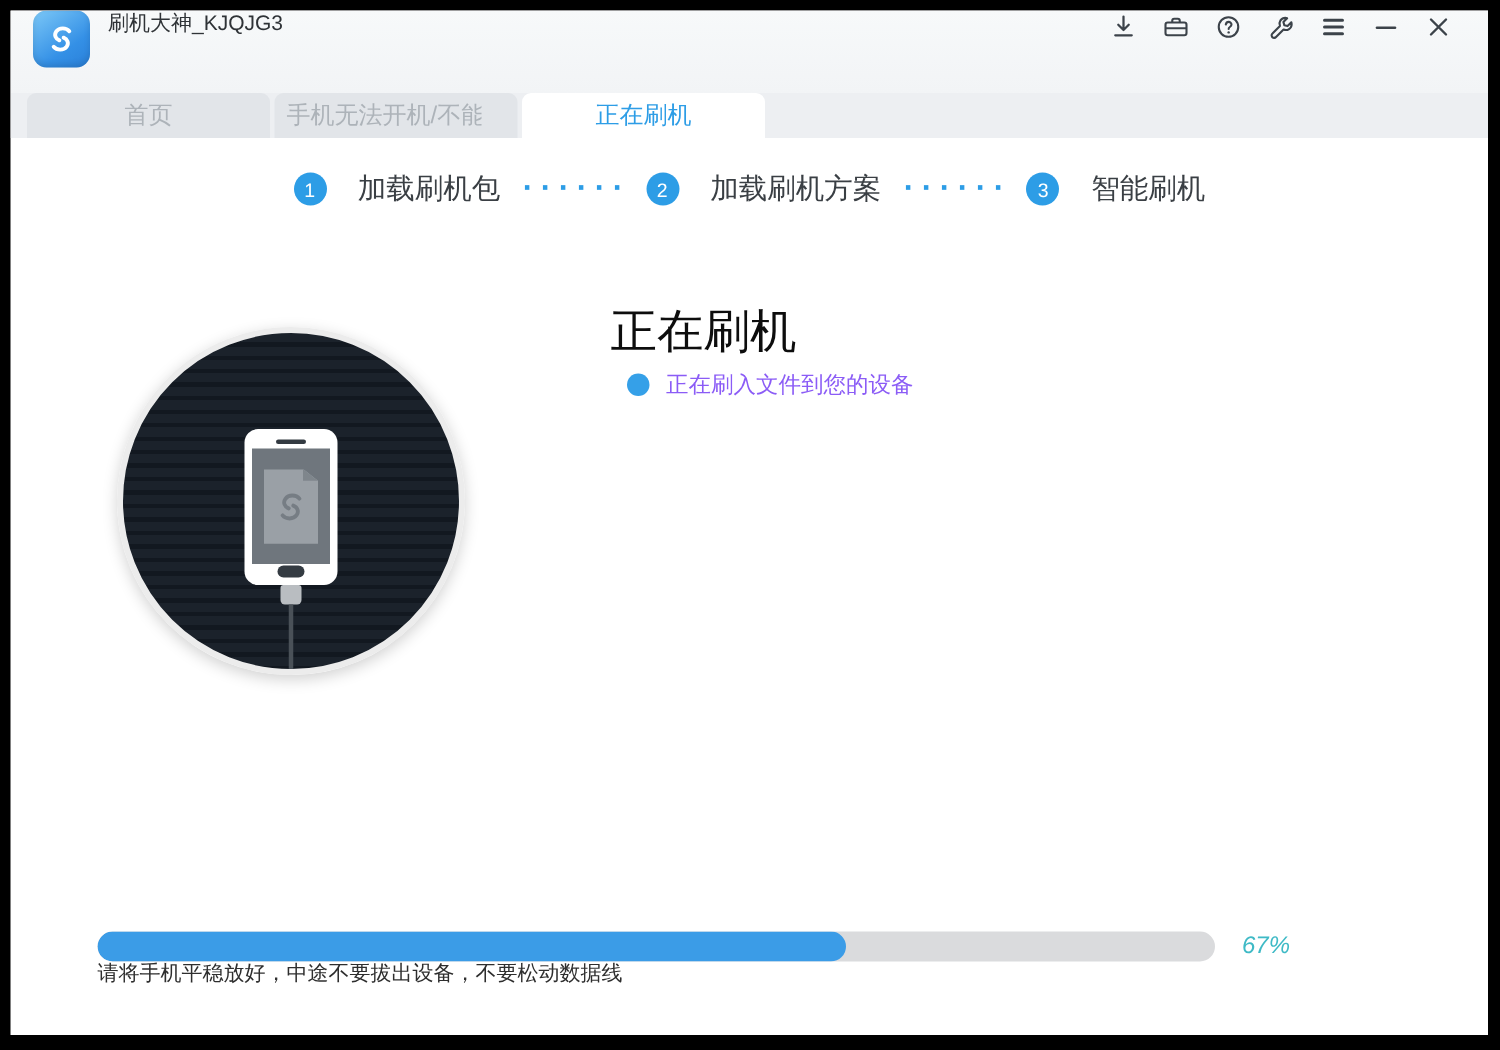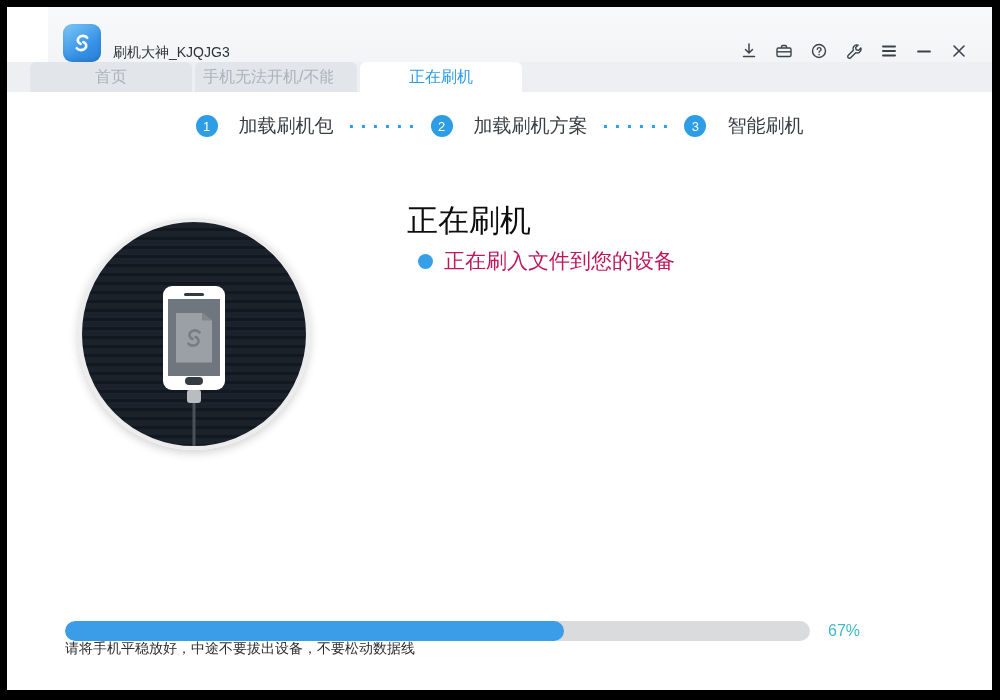--- a/index.html
+++ b/index.html
@@ -15,41 +15,41 @@
     font-family:"Liberation Sans","DejaVu Sans",sans-serif;
   }
   .window{
     position:absolute;left:7px;top:7px;width:985px;height:683px;
     background:#fff;overflow:hidden;
   }
   
   .titlebar{
     position:absolute;left:0;top:0;right:0;height:55px;
     background:linear-gradient(#f7f9fa,#f2f4f6);
-    display:flex;align-items:flex-end;margin-left:41px;
+    display:flex;align-items:flex-start;
   }
   .logo{
     width:38px;height:38px;margin-left:15px;border-radius:9px;
     background:linear-gradient(145deg,#7cc8f7 0%,#3490e6 65%,#2a80d9 100%);
     display:flex;align-items:center;justify-content:center;
     box-shadow:inset 0 -2px 4px rgba(0,0,0,.12);
     flex:0 0 auto;
   }
   .app-title{margin-left:12px;font-size:14px;color:#2f3337;}
   .tb-icons{margin-left:auto;display:flex;align-items:center;gap:13px;padding-right:22px;}
   .tb-btn{
     width:22px;height:22px;display:flex;align-items:center;justify-content:center;
     cursor:pointer;color:#3c434a;
   }
   .tb-btn svg{display:block;}
   
   .tabbar{
     position:absolute;left:0;top:55px;right:0;height:30px;
     background:#edeff2;
-    display:flex;align-items:flex-end;padding-left:23px;gap:3px;
+    display:flex;align-items:flex-end;padding-left:11px;gap:3px;
   }
   .tab{
     width:162px;height:30px;border-radius:6px 6px 0 0;
     background:#e2e5e9;color:#adb3b9;font-size:16px;
     display:flex;align-items:center;justify-content:center;
     overflow:hidden;white-space:nowrap;cursor:pointer;
   }
   .tab.active{background:#fff;color:var(--accent);}
   .tab.clip{justify-content:flex-start;padding-left:8px;margin-top:32px;}
   .tab.clip .tab-label{display:inline-block;max-width:130px;overflow:hidden;white-space:nowrap;}
@@ -107,29 +107,29 @@
     width:14px;height:13px;background:#b9bdc1;border-radius:2px 2px 3px 3px;
   }
   .cable{
     position:absolute;left:50%;top:181px;transform:translateX(-50%);
     width:3px;height:58px;background:#4a5158;
   }
   
   .main-heading{position:absolute;left:400px;top:193px;font-size:31px;color:#0d0d0d;}
   .status-row{position:absolute;left:411px;top:240px;display:flex;align-items:center;gap:11px;}
   .status-dot{width:15px;height:15px;border-radius:50%;background:#35a0e8;flex:0 0 auto;}
-  .status-text{font-size:21px;color:#be185d;}
+  .status-text{font-size:15px;color:#8b5cf6;}
   
   .warning{position:absolute;left:58px;top:592px;font-size:14px;color:#2e2e2e;margin-top:41px;}
   .progress-track{
     position:absolute;left:58px;top:614px;width:745px;height:20px;
     background:#dadbdd;border-radius:10px;overflow:hidden;
   }
   .progress-fill{height:100%;border-radius:10px;background:var(--progress-fill);width:0;}
-  .percent{position:absolute;left:821px;top:615px;font-size:16px;color:var(--percent-teal);}
+  .percent{position:absolute;left:821px;top:615px;font-size:16px;color:var(--percent-teal);font-style:italic;}
 </style>
 </head>
 <body>
 
 <div class="window">
 
   <div class="titlebar">
     <div class="logo">
       <svg width="26" height="26" viewBox="0 0 24 24" fill="none" stroke="#ffffff" stroke-width="2.4" stroke-linecap="round">
         <path d="M16.8 7.2C15 4.9 10.6 4.8 8.8 7.3c-1.5 2.1-.5 4.6 1.9 5.5"></path>

